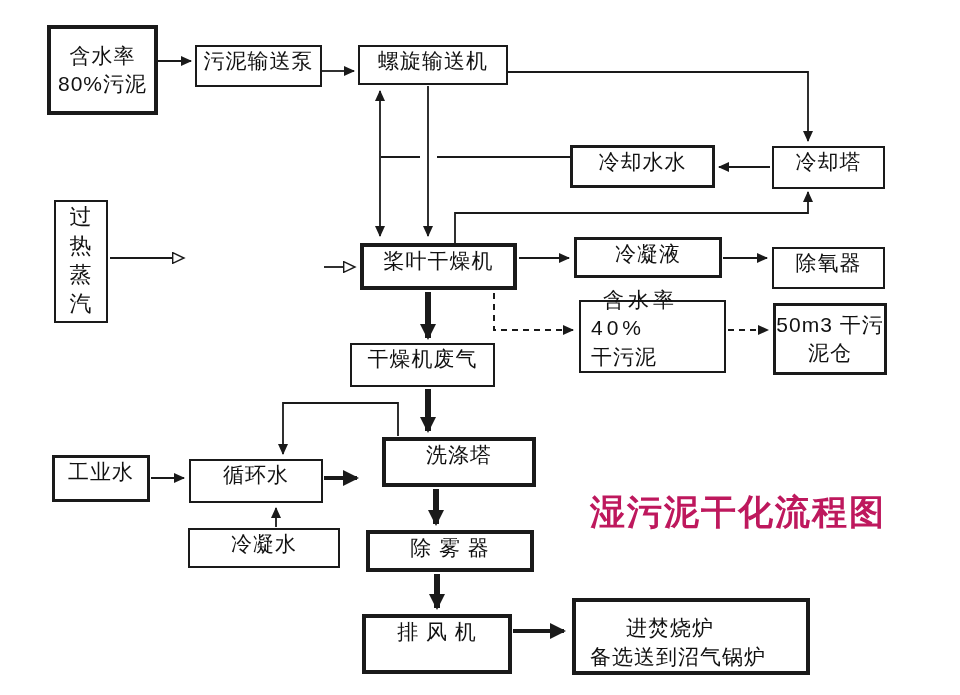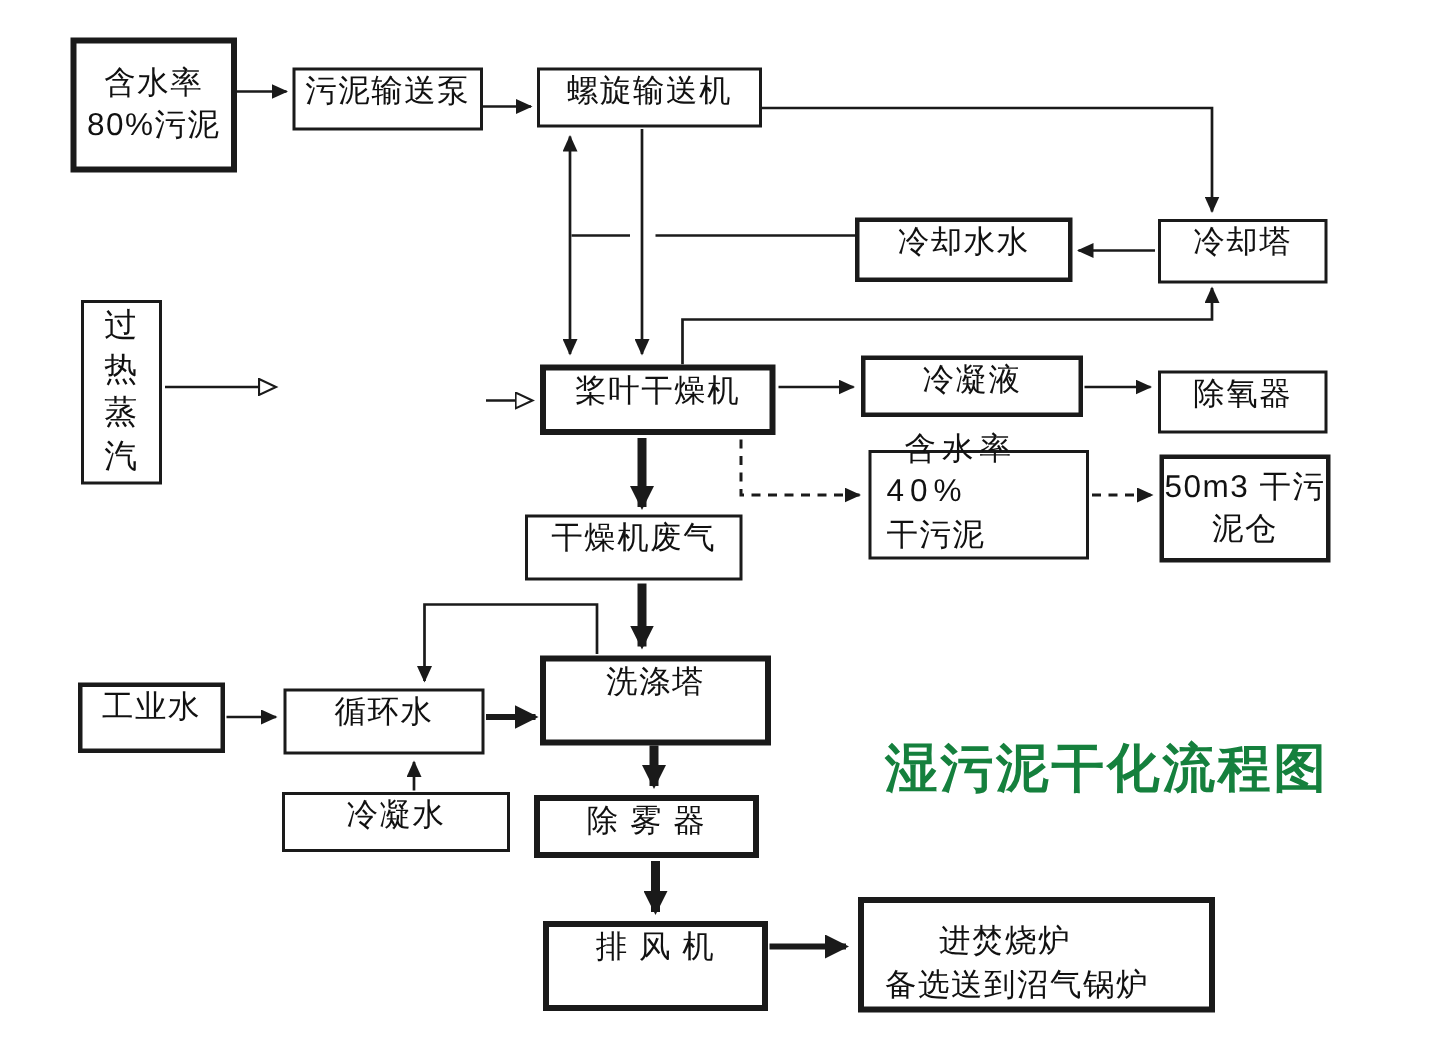--- a/index.html
+++ b/index.html
@@ -23,21 +23,21 @@
     display:block;width:24px;word-break:break-all;
     font-size:22px;line-height:29px;text-align:center;margin:0 auto;
   }
   .leftalign{align-items:flex-start;justify-content:flex-end;text-align:left;padding-left:10px;}
   .block{display:block;width:100%;}
   .indent1{text-indent:12px;letter-spacing:4px;}
   .inc-line1{display:block;text-indent:36px;}
   .inc-line2{display:block;}
   #title{
     position:absolute;left:590px;top:489px;
-    font-size:35px;font-weight:bold;letter-spacing:2px;color:#15803d;
+    font-size:35px;font-weight:bold;letter-spacing:2px;color:#be185d;
     white-space:nowrap;
   }
   .wire{stroke:#1a1a1a;stroke-width:1.8;fill:none;}
   .wire-md{stroke:#1a1a1a;stroke-width:4;fill:none;}
   .wire-thick{stroke:#1a1a1a;stroke-width:6;fill:none;}
   .wire-dash{stroke:#1a1a1a;stroke-width:2;fill:none;stroke-dasharray:6 5;}
 </style>
 </head>
 <body>
 
@@ -142,25 +142,25 @@
   </div>
 
   <div class="box" style="left:189px;top:459px;width:134px;height:44px">
     <span>循环水</span>
   </div>
 
   <div class="box" style="left:188px;top:528px;width:152px;height:40px">
     <span>冷凝水</span>
   </div>
 
-  <div class="box thick" style="left:360px;top:437px;width:154px;height:60px">
+  <div class="box thick" style="left:382px;top:437px;width:154px;height:50px">
     <span>洗涤塔</span>
   </div>
 
-  <div class="box thick" style="left:356px;top:530px;width:150px;height:42px">
+  <div class="box thick" style="left:366px;top:530px;width:168px;height:42px">
     <span>除 雾 器</span>
   </div>
 
   <div class="box thick" style="left:362px;top:614px;width:150px;height:60px">
     <span>排 风 机</span>
   </div>
 
   <div class="box thick col leftalign" style="left:572px;top:598px;width:238px;height:77px;padding-left:14px">
     <span class="inc-line1">进焚烧炉</span>
     <span class="inc-line2">备选送到沼气锅炉</span>

